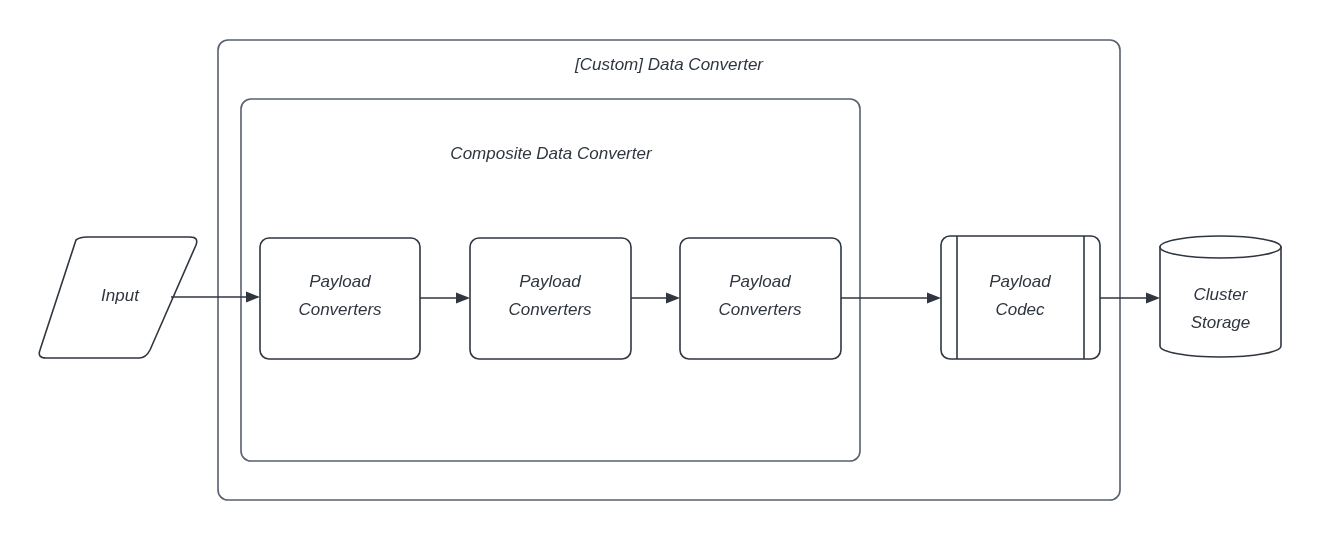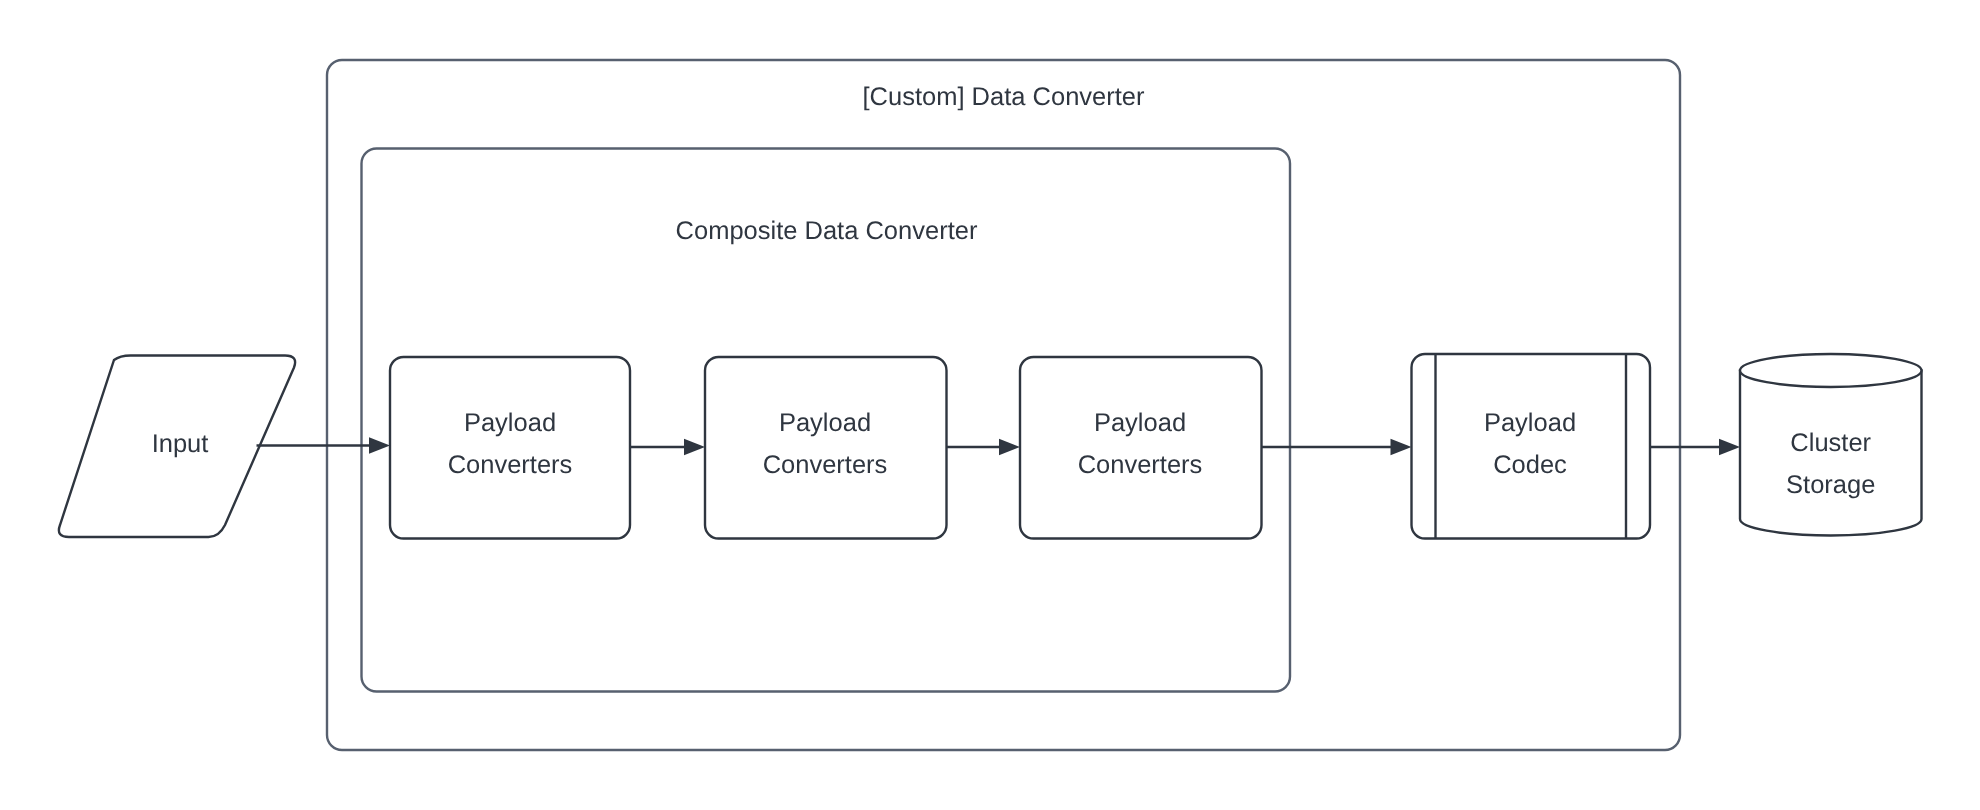--- a/index.html
+++ b/index.html
@@ -10,20 +10,21 @@
   body {
     width: 1320px;
     height: 540px;
     overflow: hidden;
     font-family: "Liberation Sans", sans-serif;
   }
   #diagram-root {
     position: relative;
     width: 1320px;
     height: 540px;
+    font-style: italic;
   }
   svg#diagram-canvas {
     display: block;
     width: 1320px;
     height: 540px;
   }
   .shape-outline {
     fill: #ffffff;
     stroke: #57606f;
     stroke-width: 1.6;

